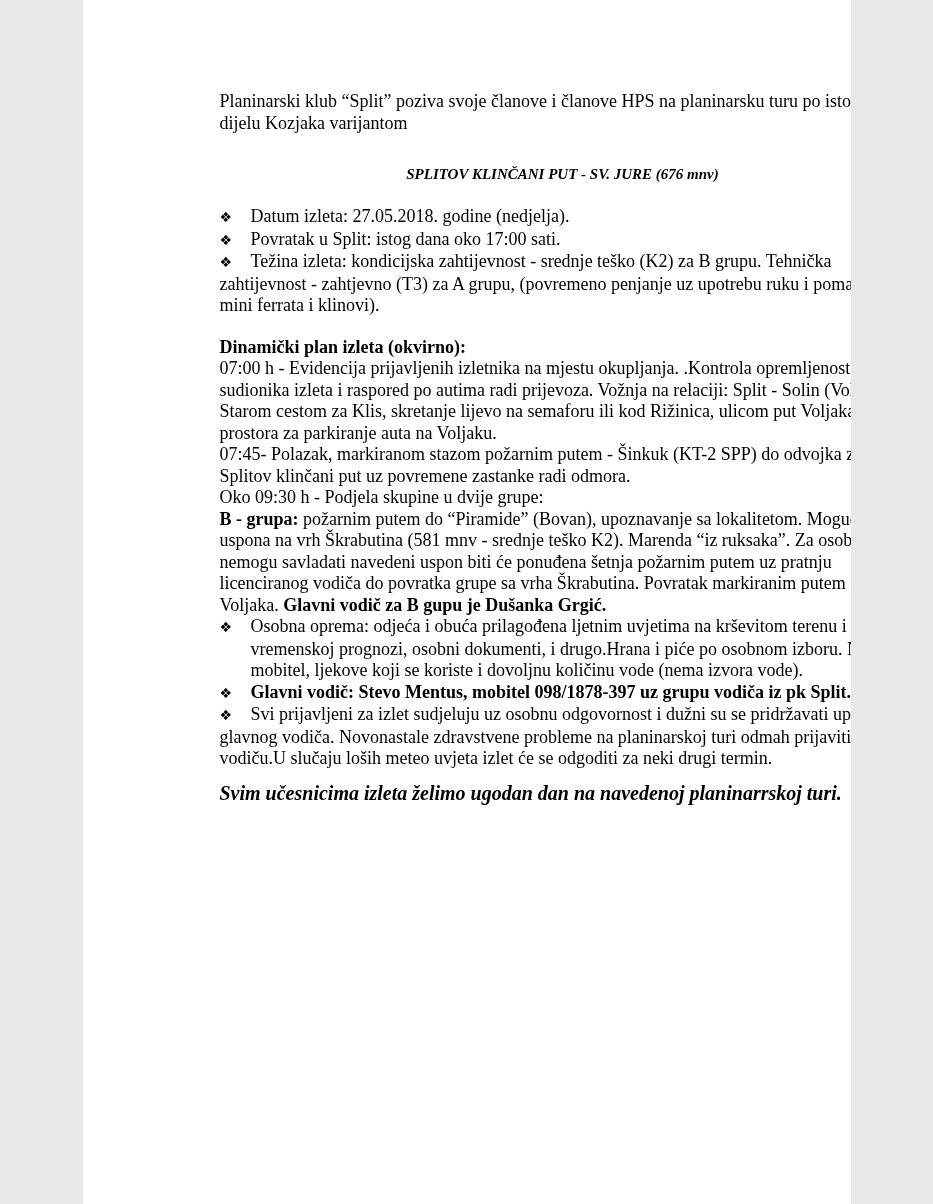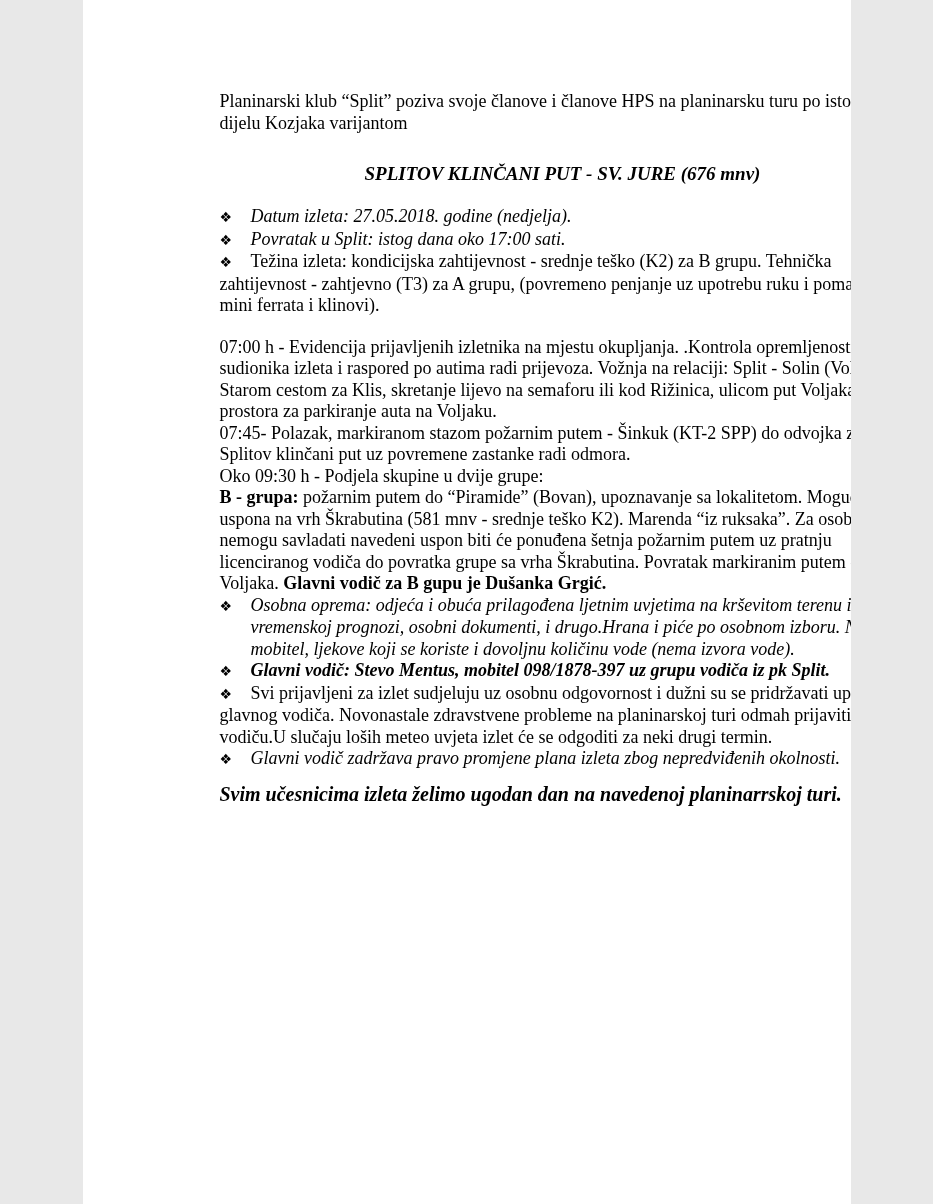--- a/index.html
+++ b/index.html
@@ -7,25 +7,25 @@
     width:768px; height:1204px; background:#ffffff; position:relative;
     margin:0 auto; overflow:hidden;
     font-family:"Liberation Serif", serif; color:#000;
   }
   .content {
     position:absolute; left:137px; top:91px; width:686px;
     font-size:18px; line-height:21.5px; text-align:left;
   }
   .intro { margin:0; }
   .doc-title {
-    font-size:19px; line-height:28px; font-weight:bold; font-style:italic;
+    font-size:15px; line-height:28px; font-weight:bold; font-style:italic;
     text-align:center; margin:26px 0 18px 0;
   }
   .block { margin:0; }
-  .hang { padding-left:31px; text-indent:-31px;font-style:italic; }
+  .hang { padding-left:31px; text-indent:-31px; }
   .bullet {
     display:inline-block; width:31px; text-indent:0;
     font-family:"DejaVu Sans", sans-serif; font-size:14px;
   }
   .spacer { height:20px; }
   .b { font-weight:bold; }
   .closing {
     text-align:left; font-weight:bold; font-style:italic;
     font-size:20px; line-height:22px; margin:12px 0 0 0;
   }
@@ -35,24 +35,24 @@
 
 <div class="page">
   <div class="content">
     <p class="intro">Planinarski klub “Split” poziva svoje članove i članove HPS na planinarsku turu po istočnom dijelu Kozjaka varijantom</p>
     <h1 class="doc-title">SPLITOV KLINČANI PUT - SV. JURE (676 mnv)</h1>
     <div id="blocks">
         <div class="block hang"><span class="bullet">❖</span><span>Datum izleta: 27.05.2018. godine (nedjelja).</span></div>
         <div class="block hang"><span class="bullet">❖</span><span>Povratak u Split: istog dana oko 17:00 sati.</span></div>
         <div class="block flush"><span class="bullet">❖</span><span>Težina izleta: kondicijska zahtijevnost - srednje teško (K2) za B grupu. Tehnička zahtijevnost - zahtjevno (T3) za A grupu, (povremeno penjanje uz upotrebu ruku i pomagala, mini ferrata i klinovi).</span></div>
         <div class="block spacer"></div>
+        <div class="block para"><span class="b">Dinamički plan izleta (okvirno):</span></div>
         <div class="block para"><span>07:00 h - Evidencija prijavljenih izletnika na mjestu okupljanja. .Kontrola opremljenosti sudionika izleta i raspored po autima radi prijevoza. Vožnja na relaciji: Split - Solin (Voljak). Starom cestom za Klis, skretanje lijevo na semaforu ili kod Rižinica, ulicom put Voljaka do prostora za parkiranje auta na Voljaku.</span></div>
         <div class="block para"><span>07:45- Polazak, markiranom stazom požarnim putem - Šinkuk (KT-2 SPP) do odvojka za Splitov klinčani put uz povremene zastanke radi odmora.</span></div>
         <div class="block para"><span>Oko 09:30 h - Podjela skupine u dvije grupe:</span></div>
         <div class="block para"><span class="b">B - grupa:</span><span> požarnim putem do “Piramide” (Bovan), upoznavanje sa lokalitetom. Mogućnost uspona na vrh Škrabutina (581 mnv - srednje teško K2). Marenda “iz ruksaka”. Za osobe koje nemogu savladati navedeni uspon biti će ponuđena šetnja požarnim putem uz pratnju licenciranog vodiča do povratka grupe sa vrha Škrabutina. Povratak markiranim putem do Voljaka. </span><span class="b">Glavni vodič za B gupu je Dušanka Grgić.</span></div>
         <div class="block hang"><span class="bullet">❖</span><span>Osobna oprema: odjeća i obuća prilagođena ljetnim uvjetima na krševitom terenu i vremenskoj prognozi, osobni dokumenti, i drugo.Hrana i piće po osobnom izboru. Nositi mobitel, ljekove koji se koriste i dovoljnu količinu vode (nema izvora vode).</span></div>
         <div class="block hang"><span class="bullet">❖</span><span class="b">Glavni vodič: Stevo Mentus, mobitel 098/1878-397 uz grupu vodiča iz pk Split.</span></div>
         <div class="block flush"><span class="bullet">❖</span><span>Svi prijavljeni za izlet sudjeluju uz osobnu odgovornost i dužni su se pridržavati uputa glavnog vodiča. Novonastale zdravstvene probleme na planinarskoj turi odmah prijaviti vodiču.U slučaju loših meteo uvjeta izlet će se odgoditi za neki drugi termin.</span></div>
-        <div class="block hang"><span class="bullet">❖</span><span>Glavni vodič zadržava pravo promjene plana izleta zbog nepredviđenih okolnosti.</span></div>
       </div>
     <p class="closing">Svim učesnicima izleta želimo ugodan dan na navedenoj planinarrskoj turi.</p>
   </div>
 </div>
 
 </body></html>

